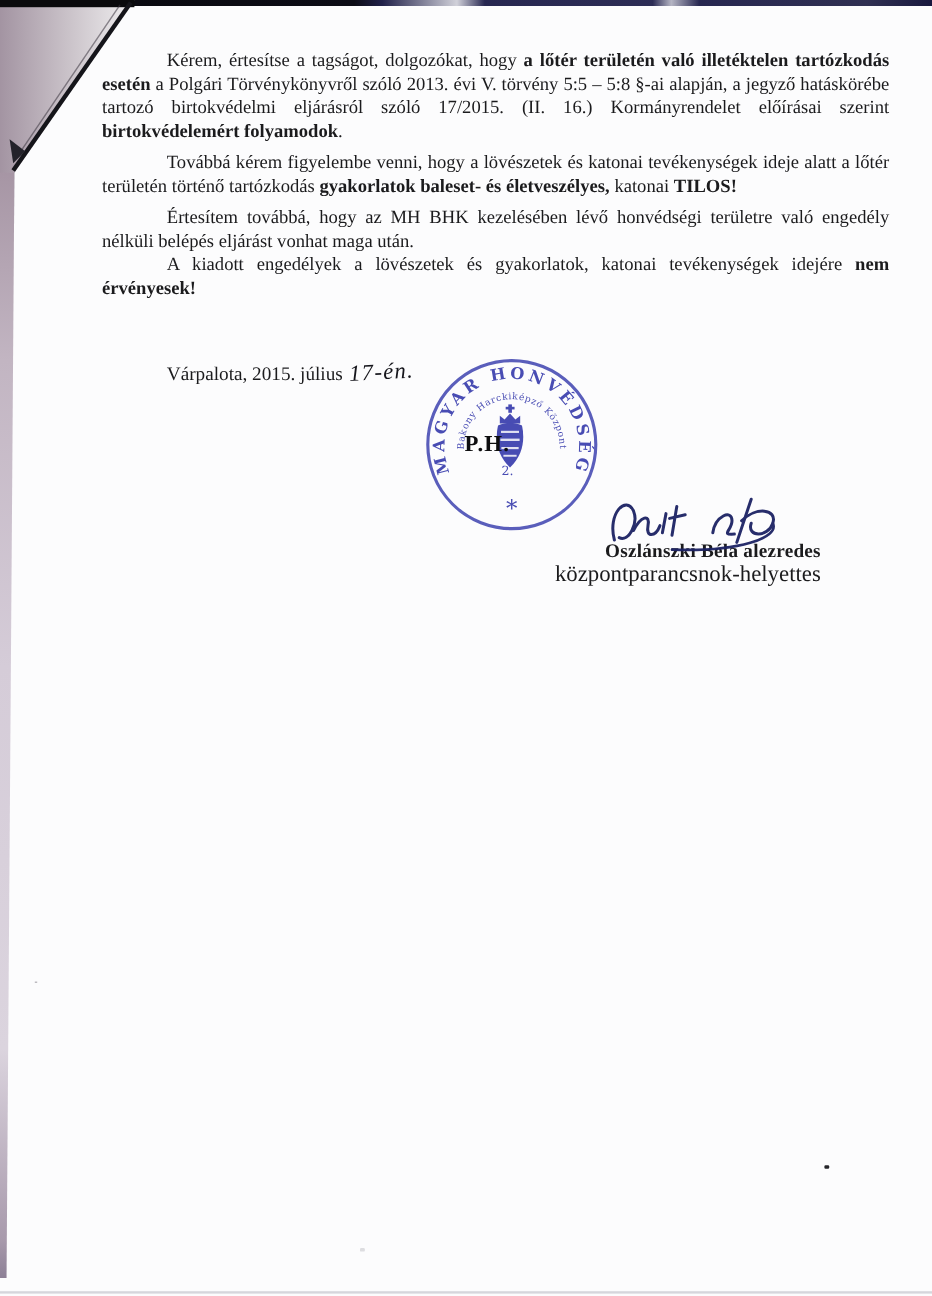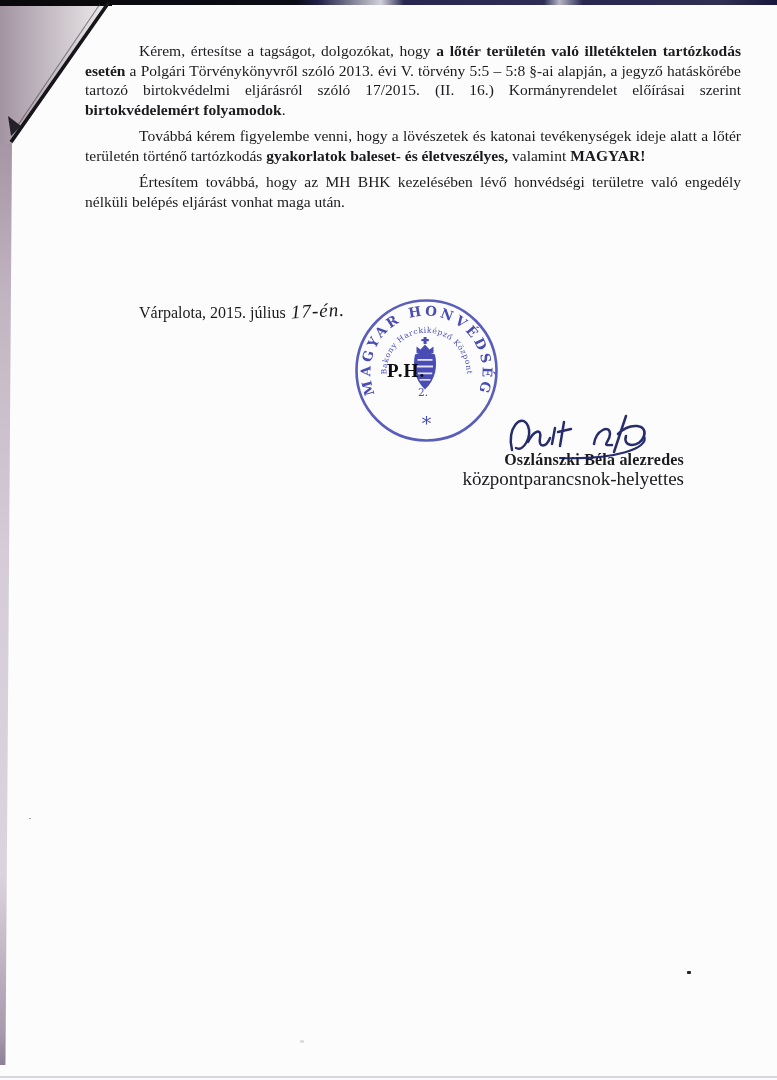--- a/index.html
+++ b/index.html
@@ -73,22 +73,23 @@
     <rect x="0" y="0" width="112" height="6" fill="#0a0a0c"></rect>
     <line x1="109" y1="2" x2="11" y2="142" stroke="#15151a" stroke-width="3.6"></line>
     <line x1="100" y1="4" x2="16" y2="128" stroke="#3c3640" stroke-width="1.2" opacity="0.55"></line>
     <path d="M8,116 L21,126 L11,136 Z" fill="#23222a"></path>
   </svg>
   <div class="bottom-line"></div>
   <div class="speck"></div>
 
   <div class="body-text">
       <p><span>Kérem, értesítse a tagságot, dolgozókat, hogy </span><span class="b">a lőtér területén való illetéktelen tartózkodás esetén</span><span> a Polgári Törvénykönyvről szóló 2013. évi V. törvény 5:5 – 5:8 §-ai alapján, a jegyző hatáskörébe tartozó birtokvédelmi eljárásról szóló 17/2015. (II. 16.) Kormányrendelet előírásai szerint </span><span class="b">birtokvédelemért folyamodok</span><span>.</span></p>
-      <p><span>Továbbá kérem figyelembe venni, hogy a lövészetek és katonai tevékenységek ideje alatt a lőtér területén történő tartózkodás </span><span class="b">gyakorlatok baleset- és életveszélyes,</span><span> valamint </span><span class="b">MAGYAR!</span></p>
+      <p><span>Továbbá kérem figyelembe venni, hogy a lövészetek és katonai tevékenységek ideje alatt a lőtér területén történő tartózkodás </span><span class="b">gyakorlatok baleset- és életveszélyes,</span><span> katonai </span><span class="b">TILOS!</span></p>
       <p><span>Értesítem továbbá, hogy az MH BHK kezelésében lévő honvédségi területre való engedély nélküli belépés eljárást vonhat maga után.</span></p>
+      <p><span>A kiadott engedélyek a lövészetek és gyakorlatok, katonai tevékenységek idejére </span><span class="b">nem érvényesek!</span></p>
     </div>
 
   <div class="date-line"><span>Várpalota, 2015. július</span><span class="hand">17-én.</span>
   </div>
 
   <div class="ph-label">P.H.</div>
 
   <svg class="stamp" width="151" height="151" viewBox="0 0 151 151">
     <defs>
       <path id="outerArc" d="M 24.2 99.1 A 56 56 0 1 1 126.8 99.1" fill="none"></path>

